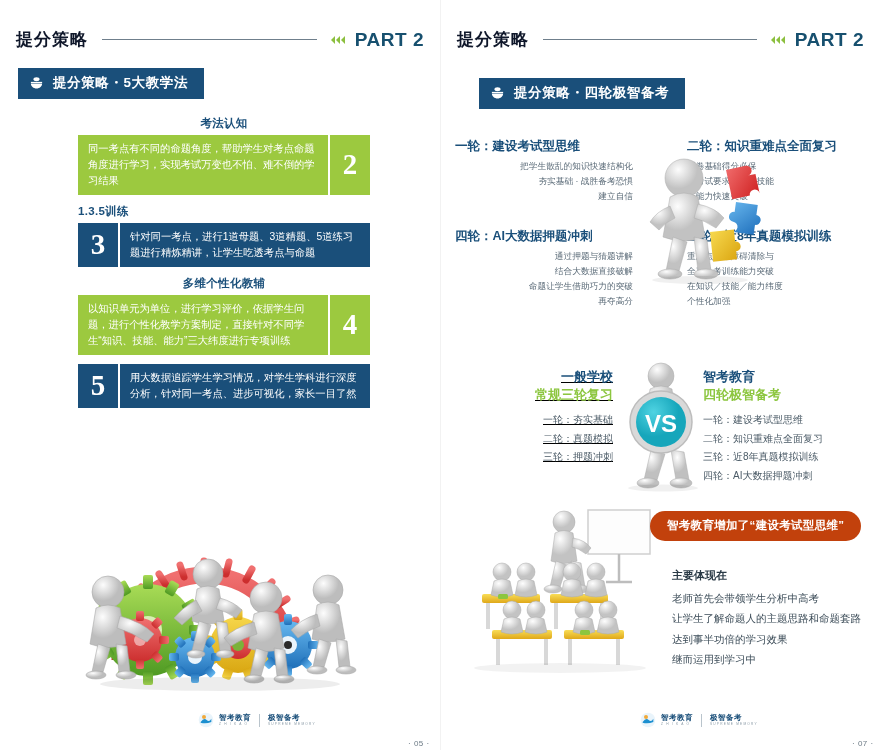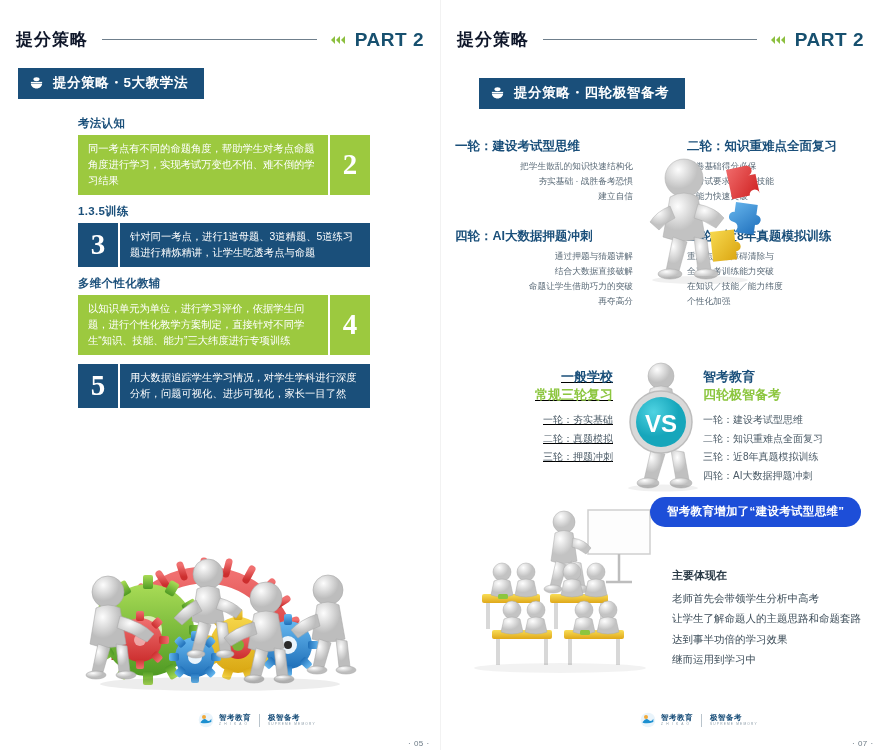--- a/index.html
+++ b/index.html
@@ -45,21 +45,21 @@
   }
   .badge-icon { width: 15px; height: 15px; display: block; }
 
   
   .nlist { position: absolute; left: 78px; top: 116px; width: 292px; }
   .nrow { margin-bottom: 9px; }
   .nrow-cap {
     font-size: 11.5px; font-weight: bold; color: #1a4f7a;
     margin-bottom: 4px; letter-spacing: .3px;
   }
-  .nrow-cap.right { text-align: left; }
+  .nrow-cap.right { text-align: center; }
   .nbox { display: flex; align-items: stretch; min-height: 43px; }
   .nbox.blue { background: #1a4f7a; }
   .nbox.green { background: #9cc93f; }
   .nbox .num {
     width: 42px; flex: none;
     display: flex; align-items: center; justify-content: center;
     font-size: 29px; font-weight: bold; line-height: 1;
     font-family: "Liberation Serif", "DejaVu Serif", serif;
   }
   .nbox.blue .num { color: #fff; border-right: 2px solid #ffffff; }
@@ -98,22 +98,22 @@
   .vs-h1 { font-size: 13px; font-weight: bold; color: #1a4f7a; line-height: 1.35; }
   .vs-h2 { font-size: 13px; font-weight: bold; color: #8cc63f; line-height: 1.35; margin-bottom: 8px; }
   .vs-li { font-size: 10px; color: #4a5a66; line-height: 1.85; }
   .vs-art { position: absolute; left: 160px; top: -8px; width: 92px; height: 132px; }
   .vs-art svg { width: 100%; height: 100%; }
 
   
   .class-art { position: absolute; left: 468px; top: 490px; width: 210px; height: 185px; }
   .class-art svg { width: 100%; height: 100%; }
   .callout {
-    position: absolute; left: 650px; top: 497px;
-    background: #1d4ed8; color: #fff; border-radius: 16px;
+    position: absolute; left: 650px; top: 511px;
+    background: #c2410c; color: #fff; border-radius: 16px;
     padding: 7px 17px 8px; font-size: 11.5px; font-weight: bold;
     letter-spacing: .3px; white-space: nowrap;
   }
   .callout-body { position: absolute; left: 672px; top: 568px; width: 200px; }
   .callout-body .cb-h { font-size: 11px; font-weight: bold; color: #2a3a46; margin-bottom: 5px; }
   .callout-body .cb-l { font-size: 10.5px; color: #3c4c58; line-height: 1.95; white-space: nowrap; }
 
   
   .footer { position: absolute; bottom: 22px; left: 0; width: 440px; height: 20px; }
   .logo { position: absolute; left: 198px; bottom: 0; display: flex; align-items: center; gap: 5px; }
@@ -175,21 +175,21 @@
         <div class="nrow-cap right">多维个性化教辅</div>
         <div class="nbox green">
           <div class="num">4</div>
           <div class="txt">以知识单元为单位，进行学习评价，依据学生问题，进行个性化教学方案制定，直接针对不同学生“知识、技能、能力”三大纬度进行专项训练</div>
         </div>
       </div>
 
       <div class="nrow">
         <div class="nbox blue">
           <div class="num">5</div>
-          <div class="txt">用大数据追踪学生学习情况，对学生学科进行深度分析，问题可视化、进步可视化，家长一目了然</div>
+          <div class="txt">用大数据追踪学生学习情况，对学生学科进行深度分析，针对同一考点、进步可视化，家长一目了然</div>
         </div>
       </div>
 
     </div>
 
     <div class="gear-art">
       <svg viewBox="0 0 320 180">
         <defs>
           <radialGradient id="gBody" cx="35%" cy="28%">
             <stop offset="0%" stop-color="#fdfdfd"></stop>

